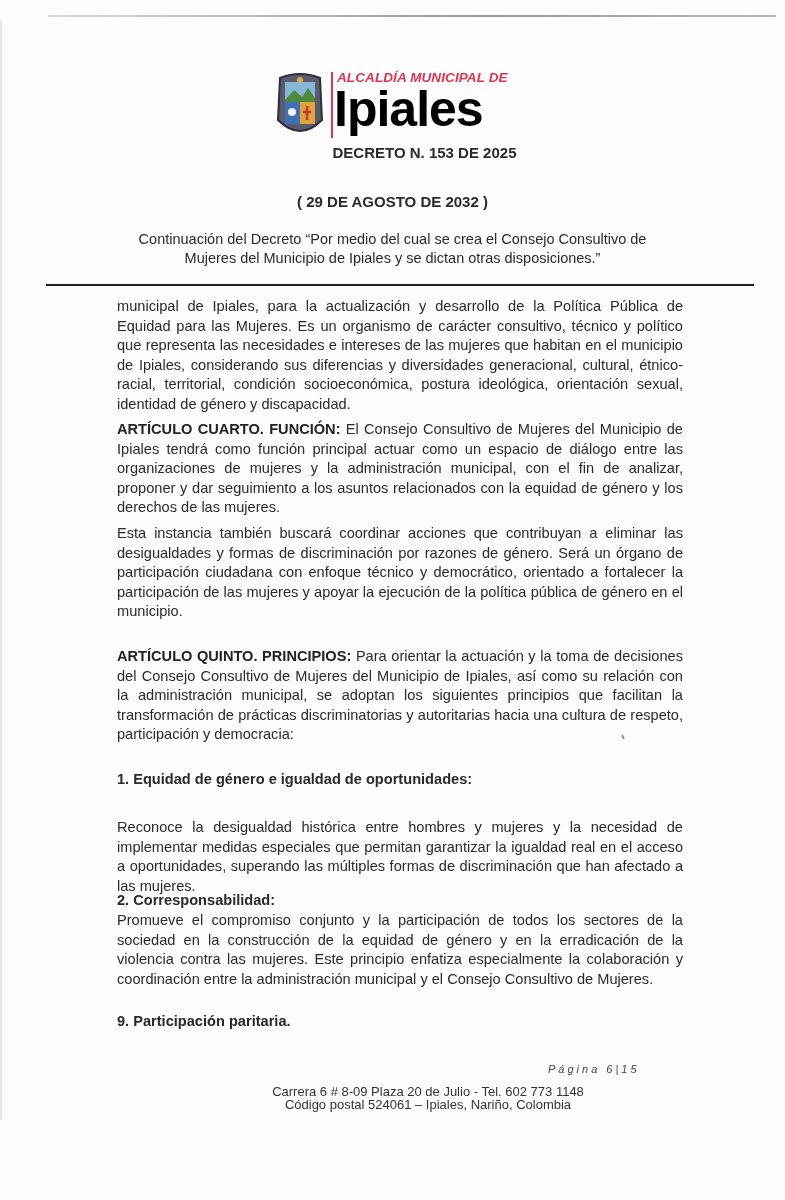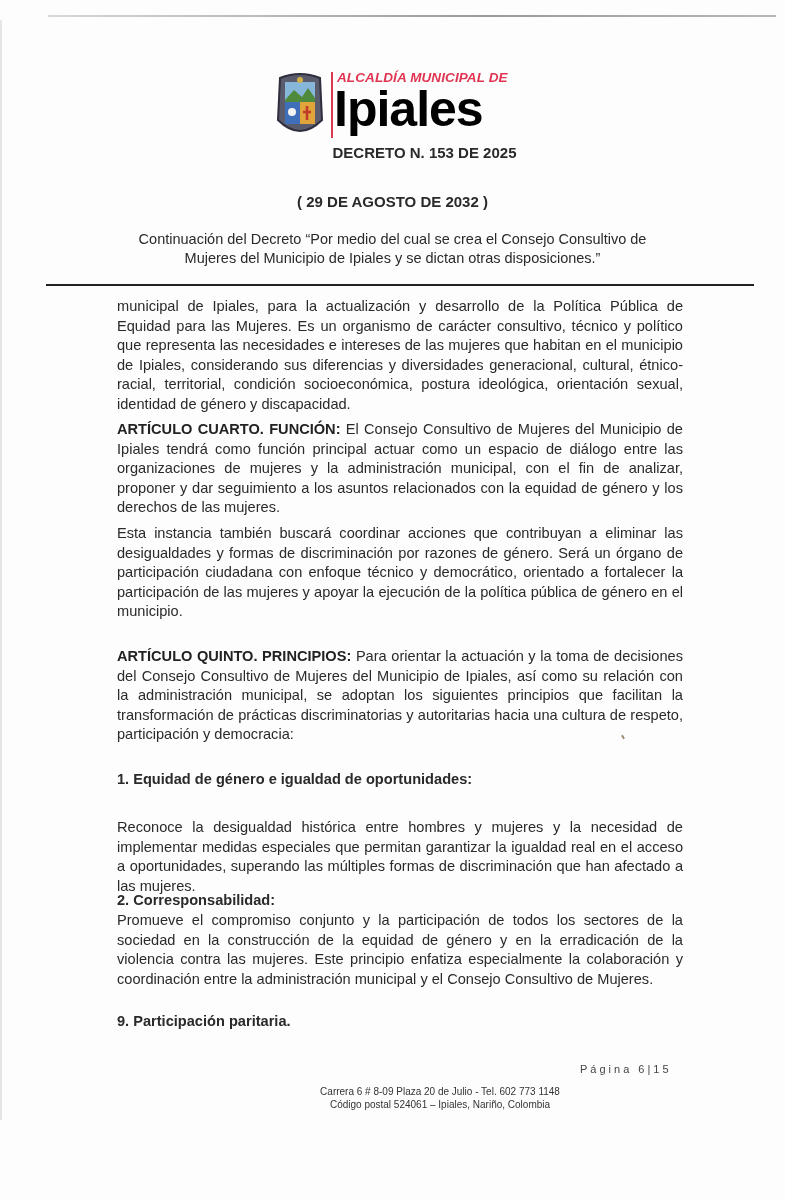--- a/index.html
+++ b/index.html
@@ -24,22 +24,22 @@
   .body b { color: #222; }
   .p1 { top: 297px; }
   .p2 { top: 420px; }
   .p3 { top: 524px; }
   .p4 { top: 647px; }
   .h1 { top: 770px; font-weight: bold; }
   .p5 { top: 790px; margin-top: 28px; }
   .h2 { top: 891px; font-weight: bold; }
   .p6 { top: 911px; }
   .h3 { top: 1012px; font-weight: bold; }
-  .page-no { position: absolute; left: 580px; top: 1063px; font-size: 11px; letter-spacing: 3px; color: #444; }
-  .footer { position: absolute; left: 180px; top: 1086px; width: 520px; text-align: center; font-size: 10px; line-height: 12.5px; color: #333; }
+  .page-no { position: absolute; left: 548px; top: 1063px; font-size: 11px; letter-spacing: 3px; color: #444; font-style: italic; }
+  .footer { position: absolute; left: 168px; top: 1086px; width: 520px; text-align: center; font-size: 13px; line-height: 12.5px; color: #333; }
   .footer a { color: #3a6fc4; text-decoration: underline; }
   .speck { position: absolute; left: 622px; top: 735px; width: 2px; height: 4px; background: #9a8a70; transform: rotate(-30deg); }
 </style>
 </head>
 <body>
 
 <div class="scan-edge"></div>
 <div class="top-rule"></div>
 
 <div class="logo">

